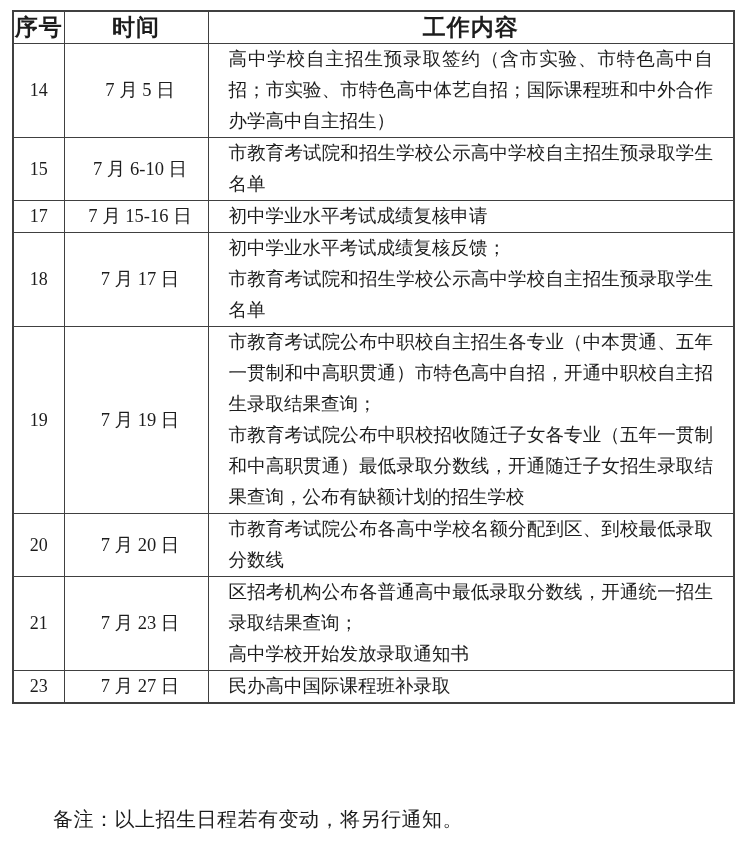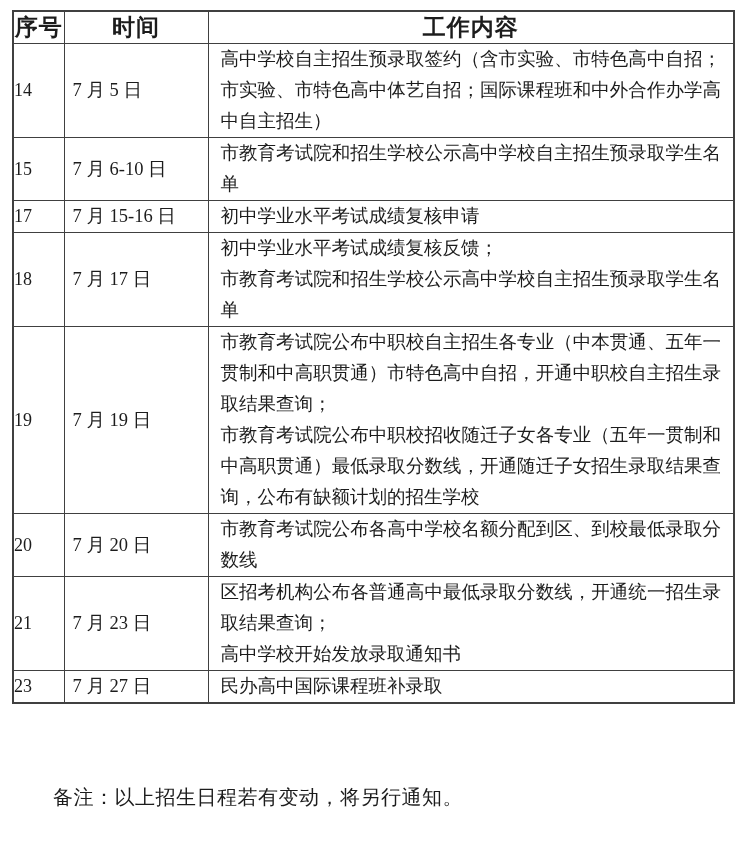--- a/index.html
+++ b/index.html
@@ -29,20 +29,21 @@
     table-layout: fixed;
     border: 2px solid var(--border-color);
   }
   .sched-table col.col-num  { width: 51px; }
   .sched-table col.col-time { width: 144px; }
   .sched-table col.col-work { width: 526px; }
   .sched-table th, .sched-table td {
     border: 1px solid var(--border-color);
     vertical-align: middle;
     padding: 0;
+    text-align: center;
   }
   .sched-table th {
     font-family: "Liberation Sans", "DejaVu Sans", sans-serif;
     font-weight: bold;
     font-size: 23px;
     height: 32px;
     text-align: center;
     letter-spacing: 1px;
   }
   .sched-table td {
@@ -50,31 +51,31 @@
     line-height: 31px;
   }
   td.cell-num {
     font-size: 18px;
   }
   td.cell-time {
     padding-left: 8px;
     white-space: nowrap;
   }
   td.cell-content {
-    padding: 0 12px;
+    padding: 0 20px;
     text-align: justify;
   }
   td.cell-content p {
     margin: 0;
     text-align: justify;
   }
   .footnote {
     position: absolute;
     left: 53px;
-    top: 784px;
+    top: 806px;
     font-size: 20px;
     letter-spacing: 0.5px;
     white-space: nowrap;
   }
 </style>
 </head>
 <body>
 
 <table class="sched-table">
   <colgroup>

